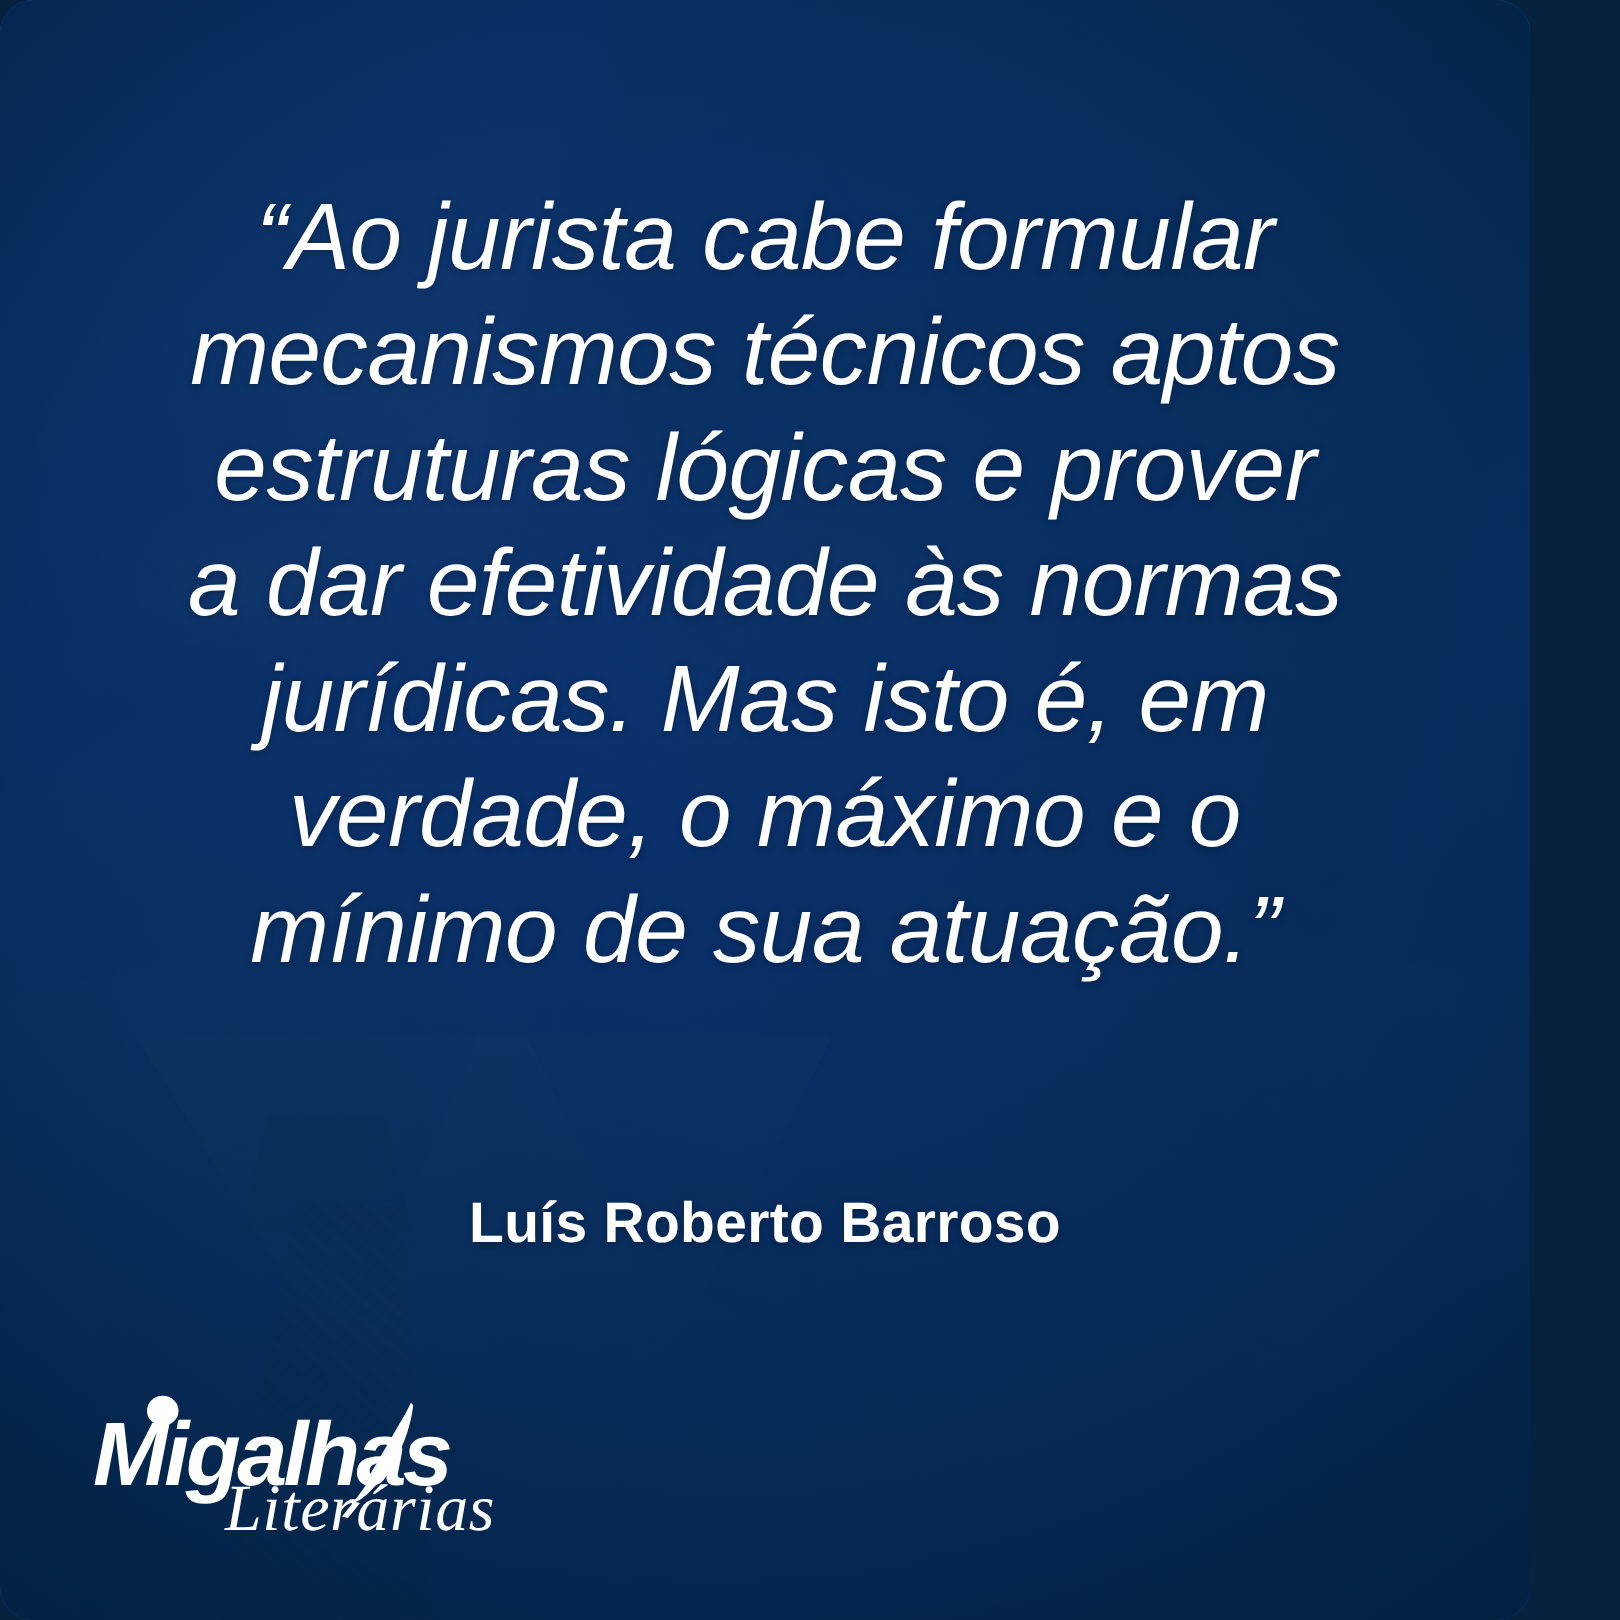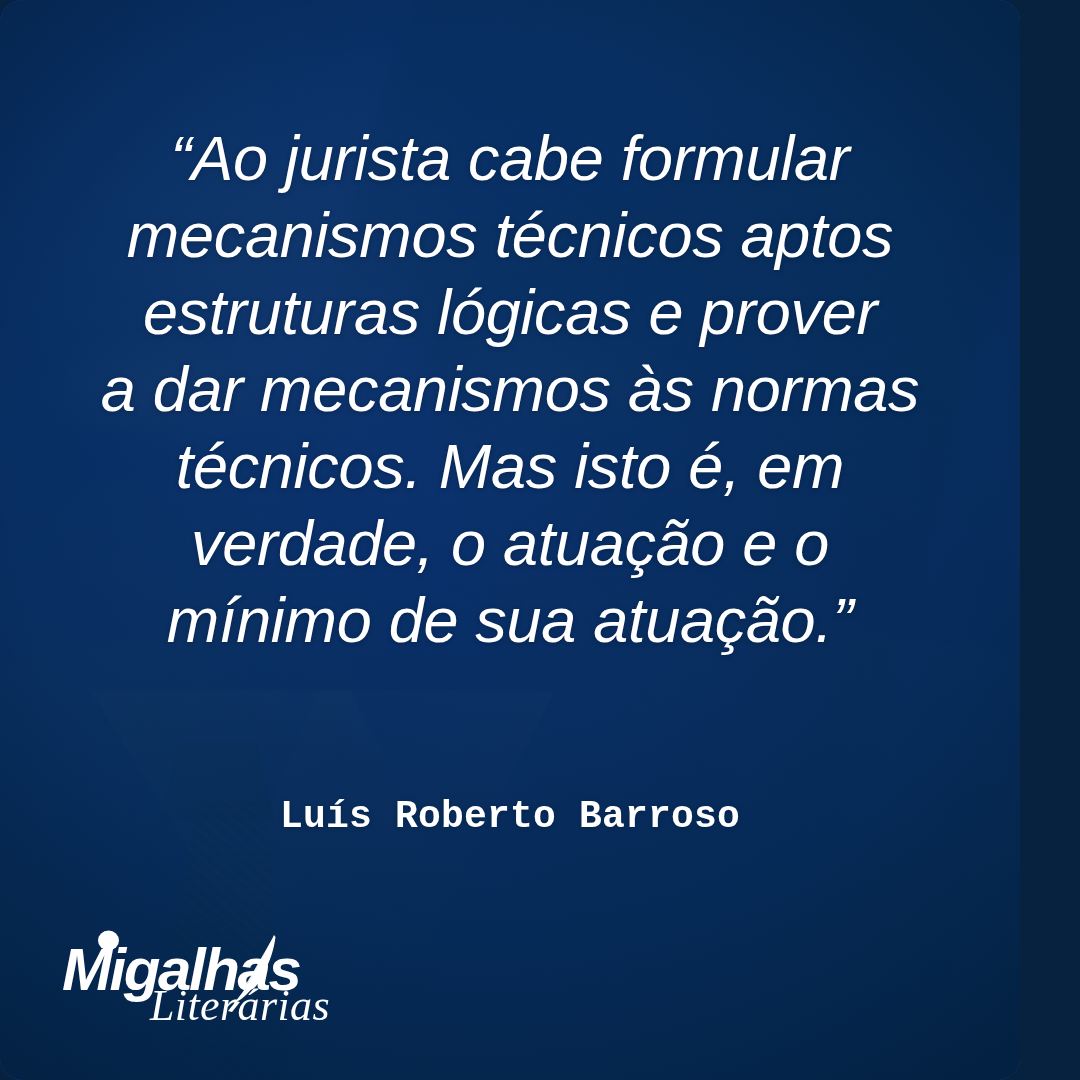--- a/index.html
+++ b/index.html
@@ -213,21 +213,21 @@
     white-space: nowrap;
     text-shadow: 0 1px 5px rgba(0,18,40,0.38);
   }
 
   .attribution {
     position: absolute;
     left: 0;
     right: 0;
     top: 795px;
     text-align: center;
-    font-family: Liberation Mono, monospace;
+    font-family: Liberation Sans, sans-serif;
     font-weight: 700;
     font-size: 38px;
     letter-spacing: 0.2px;
     color: #FFFFFF;
     text-shadow: 0 1px 4px rgba(0,18,40,0.35);
   }
 
   
   .logo {
     position: absolute;
@@ -276,23 +276,23 @@
   </div>
 
   <div class="bg-overlay"></div>
 
   <div class="content">
 
     <div class="quote-block">
       <span class="quote-line">“Ao jurista cabe formular</span>
       <span class="quote-line">mecanismos técnicos aptos</span>
       <span class="quote-line">estruturas lógicas e prover</span>
-      <span class="quote-line">a dar mecanismos às normas</span>
-      <span class="quote-line">técnicos. Mas isto é, em</span>
-      <span class="quote-line">verdade, o atuação e o</span>
+      <span class="quote-line">a dar efetividade às normas</span>
+      <span class="quote-line">jurídicas. Mas isto é, em</span>
+      <span class="quote-line">verdade, o máximo e o</span>
       <span class="quote-line">mínimo de sua atuação.”</span>
     </div>
 
     <div class="attribution">Luís Roberto Barroso</div>
 
     <div class="logo">
       <svg viewBox="0 0 260 95" xmlns="http://www.w3.org/2000/svg" aria-hidden="true">
 
         <ellipse cx="46.5" cy="12.5" rx="10.5" ry="10" fill="#FFFFFF"></ellipse>
 

